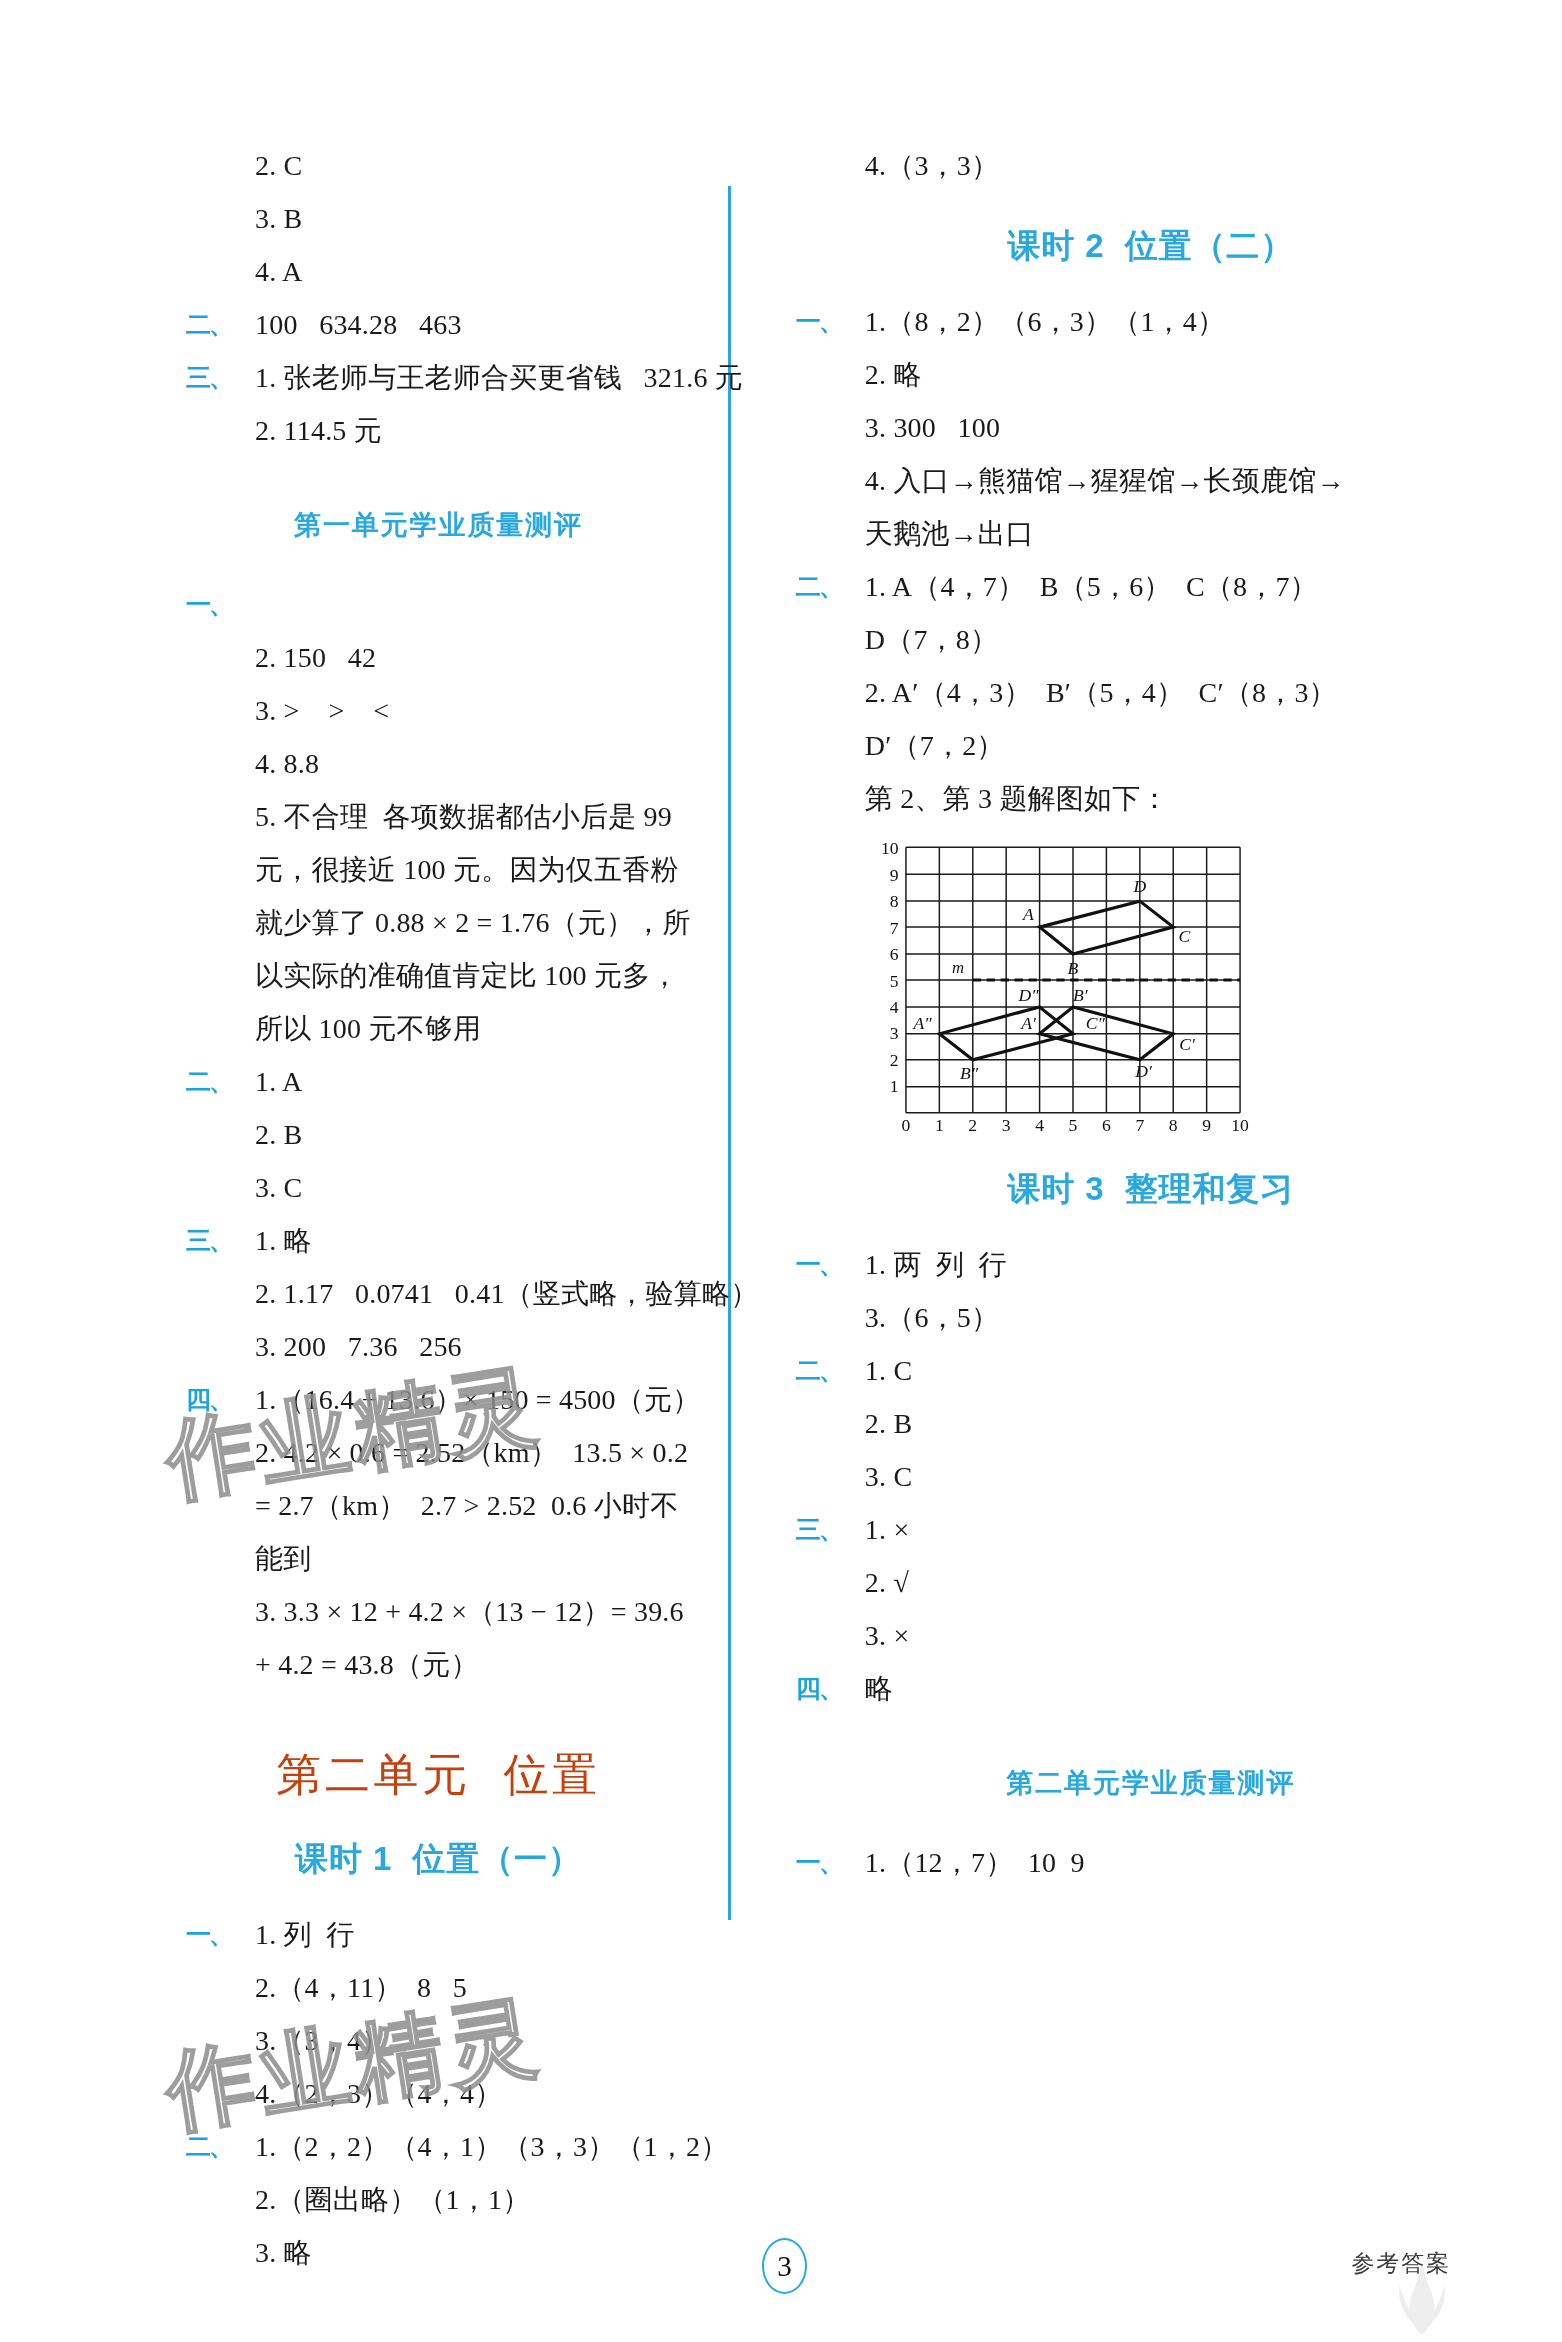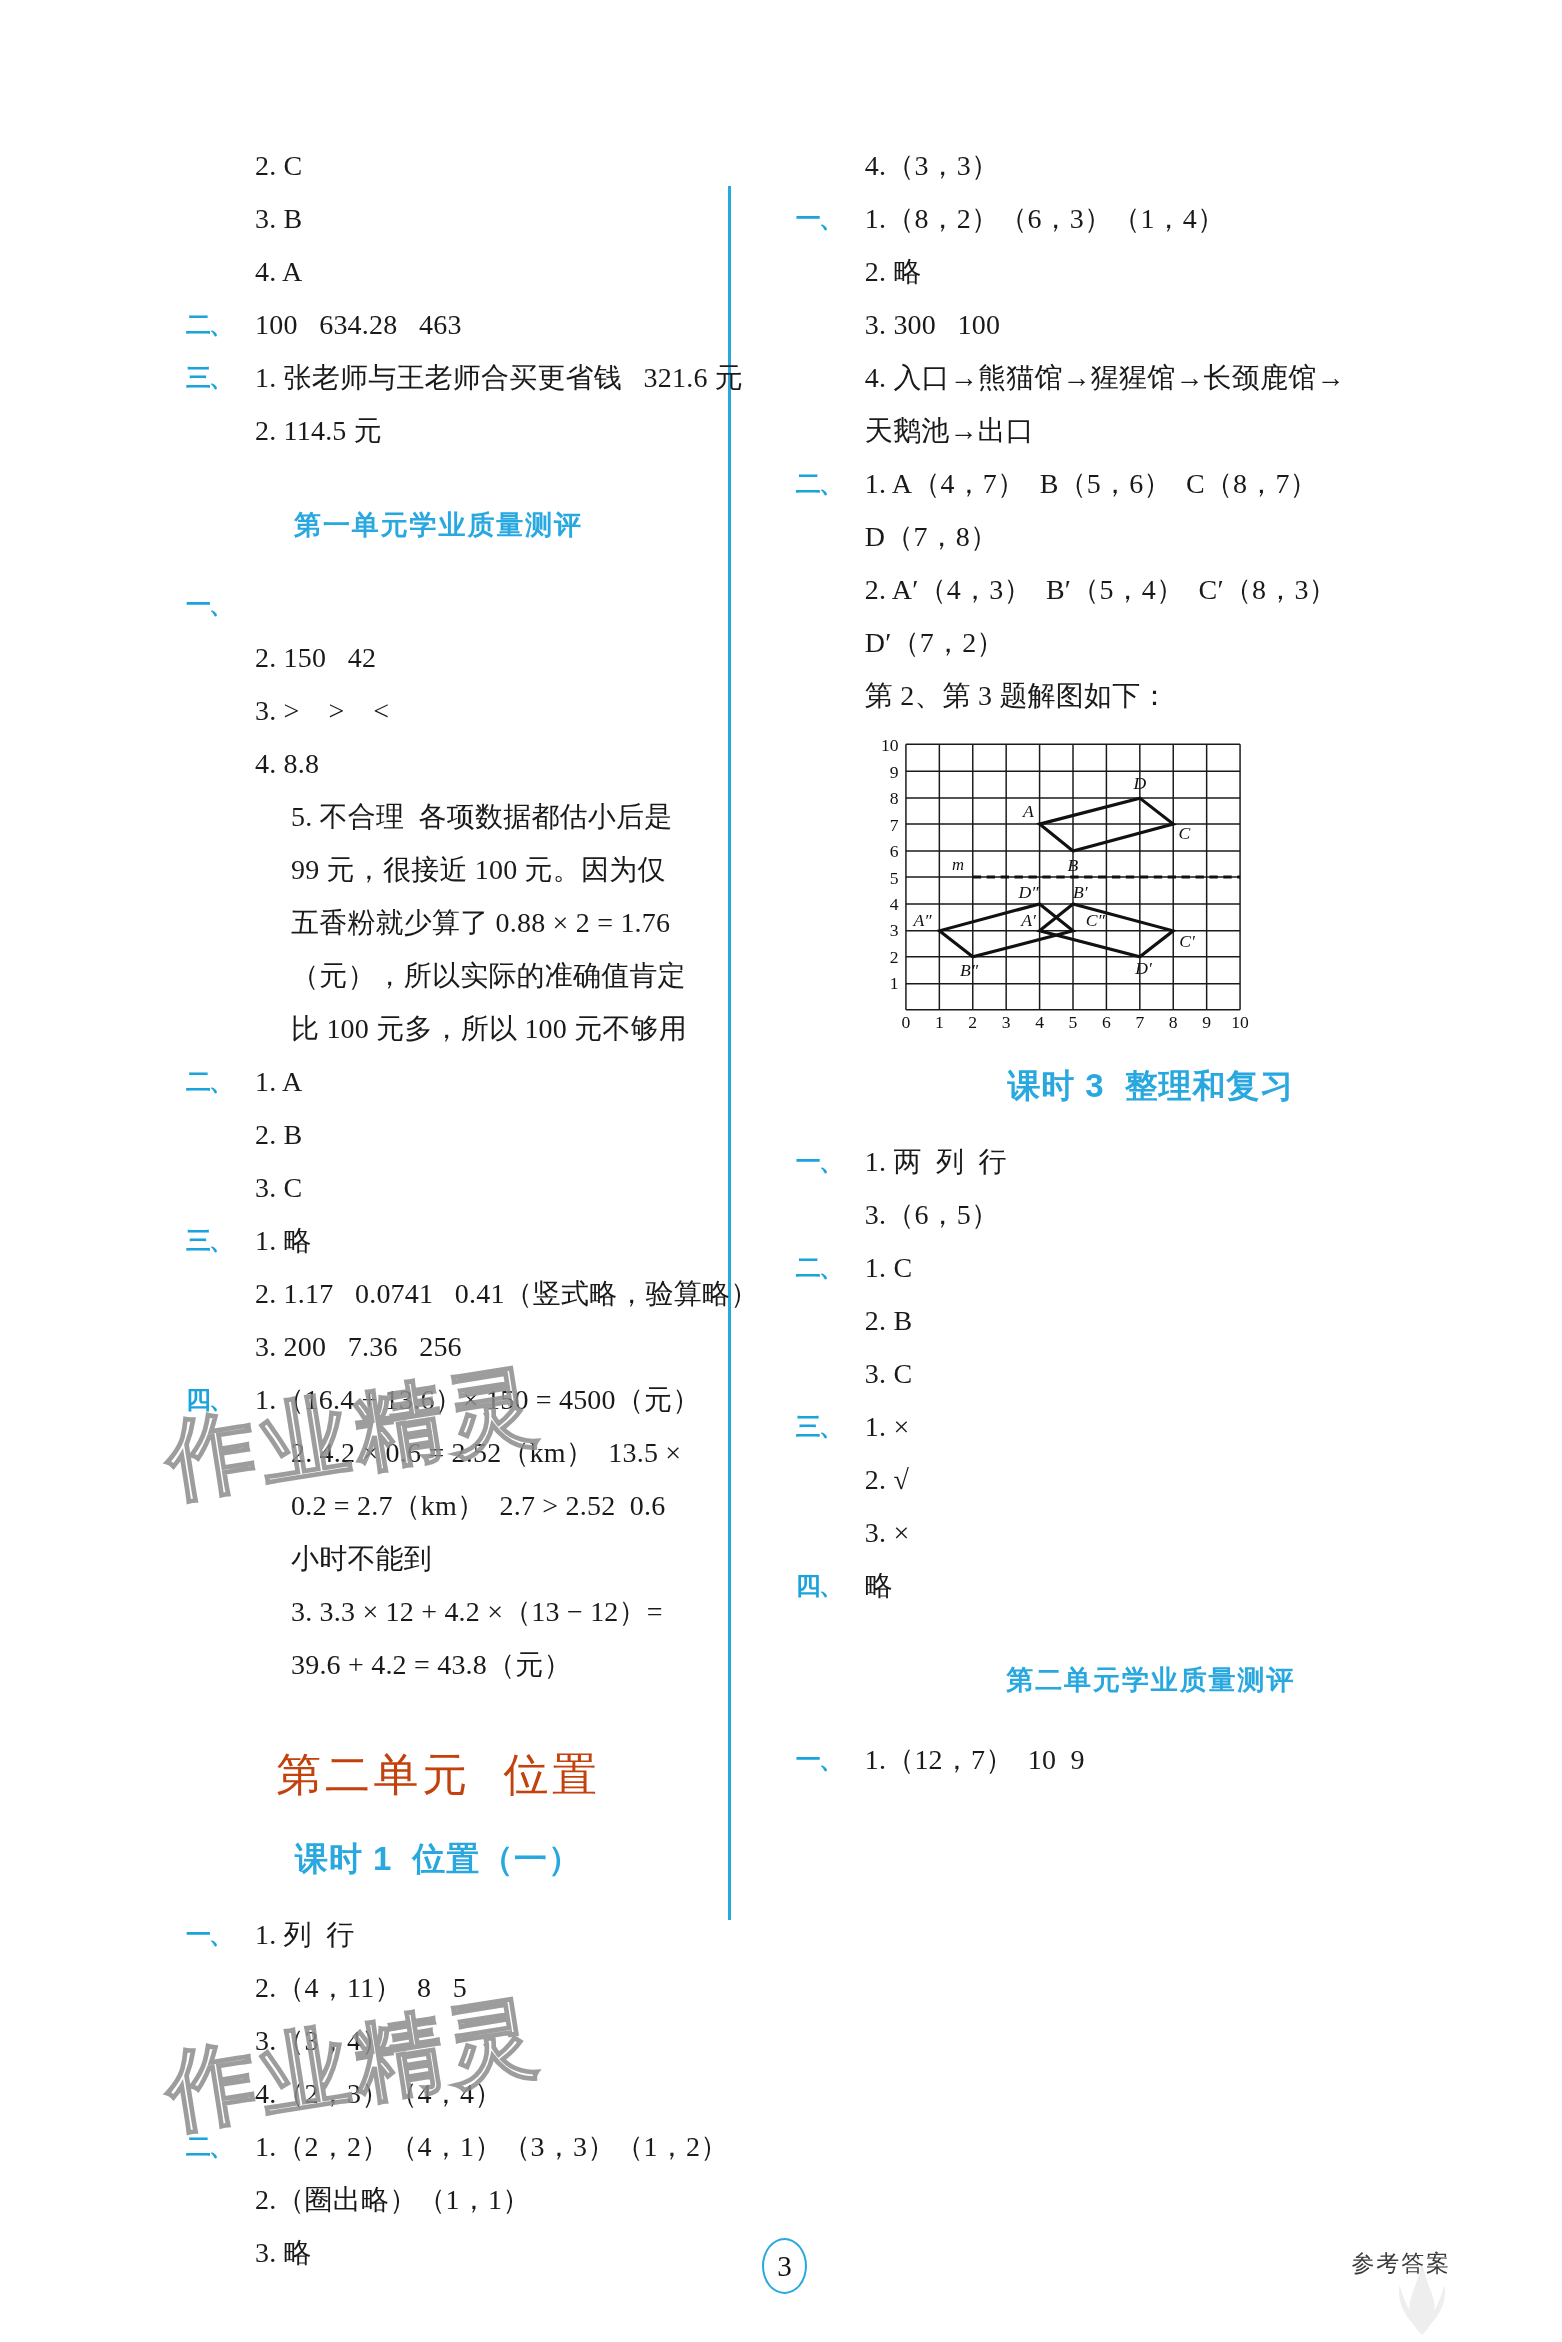--- a/index.html
+++ b/index.html
@@ -28,21 +28,21 @@
   }
   .col-right{width:831px;padding:139px 56px 0 65px;}
 
   
   .ansline{
     display:flex;align-items:flex-start;
     font-size:28px;line-height:53px;
     letter-spacing:0.2px;
     white-space:pre;
   }
-  .ansline.wrap{white-space:normal;gap:36px;}
+  .ansline.wrap{white-space:normal;}
   .marker{
     flex:0 0 69px;
     color:#1ba3dd;
     font-family:"Liberation Sans", sans-serif;
     font-weight:bold;
     font-size:25px;
     letter-spacing:-1.9px;
     line-height:53px;
   }
   .marker.blank{color:transparent;}
@@ -255,20 +255,21 @@
 
     <div class="col-divider"></div>
 
     <div class="col col-right">
 
       <div class="ansline">
         <span class="marker blank"></span>
         <span class="body-txt">4.（3，3）</span>
       </div>
 
+      <div class="lesson-title">课时 2&nbsp;&nbsp;位置（二）</div>
 
       <div>
         <div class="ansline">
           <span class="marker">一、</span>
           <span class="body-txt">1.（8，2）（6，3）（1，4）</span>
         </div>
         <div class="ansline">
           <span class="marker blank"></span>
           <span class="body-txt">2. 略</span>
         </div>

